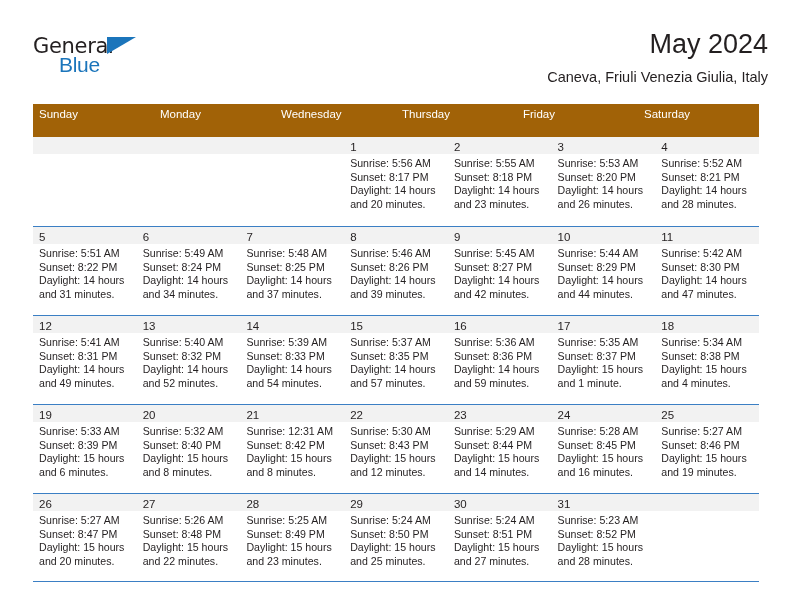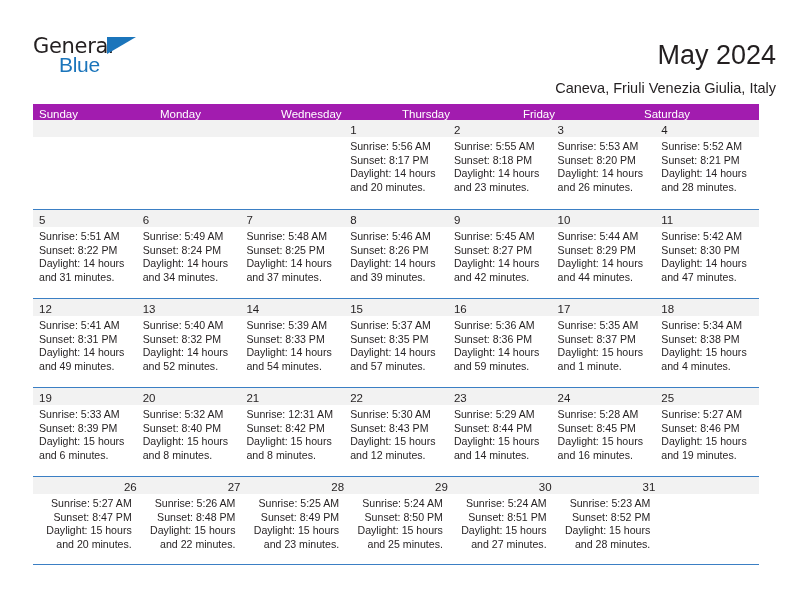--- a/index.html
+++ b/index.html
@@ -20,21 +20,21 @@
     width: 792px;
     height: 612px;
     box-sizing: border-box;
   }
 
   
   .topbar {
     position: absolute;
     left: 33px;
     top: 28px;
-    right: 16px;
+    right: 24px;
     height: 68px;
   }
 
   .logo {
     position: absolute;
     left: 0;
     top: 6px;
     width: 120px;
     height: 46px;
   }
@@ -64,21 +64,20 @@
     height: 0;
     border-left: 29px solid #1b75bb;
     border-bottom: 17px solid transparent;
   }
 
   .title-block {
     position: absolute;
     right: 0;
     top: 0;
     text-align: right;
-    margin-top: 11px;
   }
   .cal-title {
     font-size: 27px;
     color: #231f20;
     line-height: 32px;
     white-space: nowrap;
   }
   .cal-subtitle {
     font-size: 14.5px;
     color: #231f20;
@@ -91,22 +90,22 @@
   .calendar {
     position: absolute;
     left: 33px;
     top: 104px;
     width: 726px;
   }
 
   .dow-row {
     display: flex;
     width: 100%;
-    background: #a21caf;
-    height: 16px;
+    background: #a16207;
+    height: 33px;
   }
   .dow-cell {
     flex: 1 1 0;
     color: #ffffff;
     font-size: 11.5px;
     line-height: 21px;
     padding-left: 6px;
     box-sizing: border-box;
     white-space: nowrap;
     overflow: hidden;
@@ -117,21 +116,20 @@
     width: 100%;
     border-top: 1.6px solid #3b7fc4;
     height: 89px;
     box-sizing: border-box;
   }
   .week-row.first {
     border-top: none;
   }
   .week-row:last-child {
     border-bottom: 1.6px solid #3b7fc4;
-    text-align: right;
   }
 
   .day-cell {
     flex: 1 1 0;
     box-sizing: border-box;
     position: relative;
     background: #ffffff;
     overflow: hidden;
   }
 

